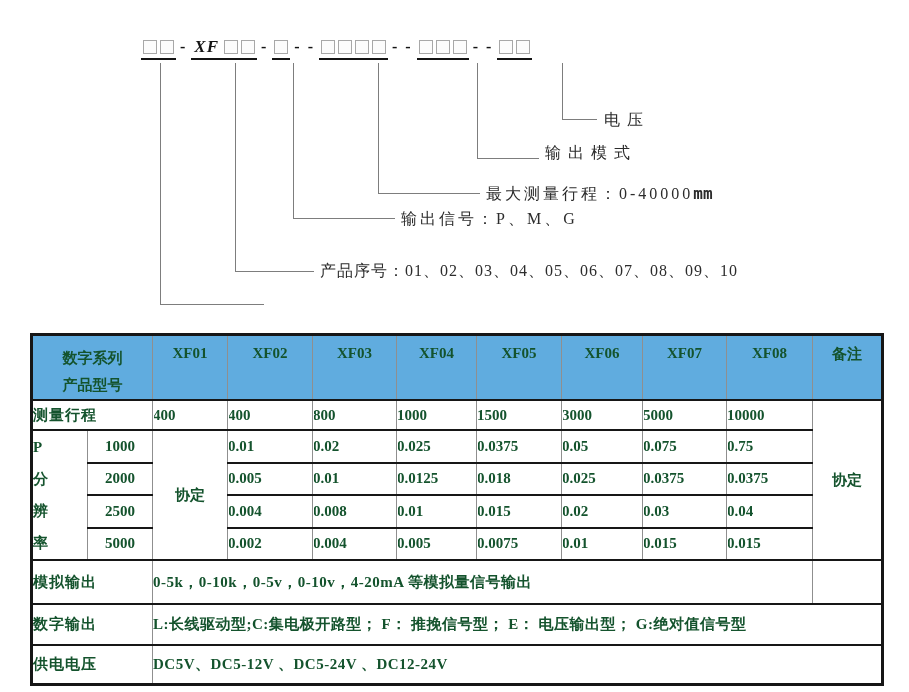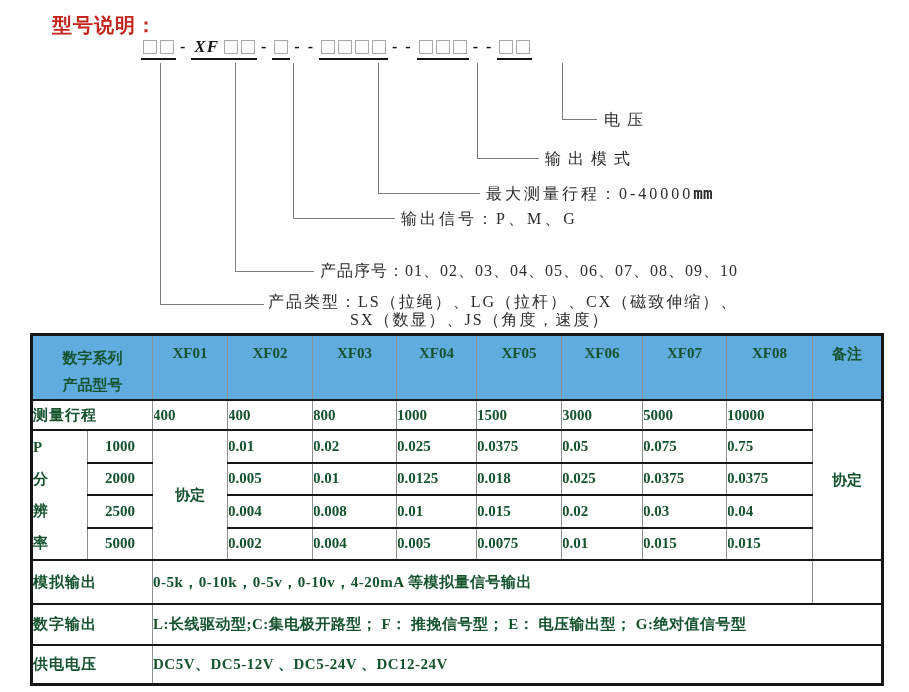--- a/index.html
+++ b/index.html
@@ -43,21 +43,20 @@
   td.val{text-align:left;padding-left:13px;border-radius:10px;}
   td.ctr{text-align:center;}
   td.pcell{vertical-align:top;padding-left:12px;line-height:32px;}
   td.wide{padding-left:14px;letter-spacing:0.5px;margin-top:39px;}
 </style>
 </head>
 <body>
 
 <div class="canvas">
 
-  <div class="doc-title">型号说明：</div>
 
   <div class="code-row">
     <span class="cgroup">
       <span class="box"></span>
       <span class="box"></span>
     </span>
     <span class="dash">-</span>
     <span class="cgroup">
       <span class="xf">XF</span>
       <span class="box"></span>
@@ -88,30 +87,26 @@
   </div>
 
   <div class="conn" style="left:562px;top:63px;width:34px;height:56px;"></div>
   <div class="conn" style="left:477px;top:63px;width:61px;height:95px;"></div>
   <div class="conn" style="left:378px;top:63px;width:101px;height:130px;"></div>
   <div class="conn" style="left:293px;top:63px;width:101px;height:155px;"></div>
   <div class="conn" style="left:235px;top:63px;width:78px;height:208px;"></div>
   <div class="conn" style="left:160px;top:63px;width:103px;height:241px;"></div>
 
   <div class="leg ls6" style="left:604px;top:110px;font-family:Liberation Serif, serif;">电压</div>
-  <div class="leg ls6" style="left:545px;top:149px;">输出模式</div>
+  <div class="leg ls6" style="left:545px;top:143px;">输出模式</div>
   <div class="leg ls3" style="left:486px;top:184px;">
     <span>最大测量行程：0-40000</span><span class="mm">mm</span>
   </div>
   <div class="leg ls3" style="left:401px;top:209px;">输出信号：P、M、G</div>
   <div class="leg ls1" style="left:320px;top:261px;">产品序号：01、02、03、04、05、06、07、08、09、10</div>
-  <div class="leg leg-multi" style="left:268px;top:293px;">
-    <span>产品类型：LS（拉绳）、LG（拉杆）、CX（磁致伸缩）、</span>
-    <span class="line2">SX（数显）、JS（角度，速度）</span>
-  </div>
 
   <table class="spec">
     <colgroup>
       <col style="width:56px">
         <col style="width:65px">
         <col style="width:75px">
         <col style="width:85px">
       <col style="width:84px">
         <col style="width:80px">
         <col style="width:85px">

